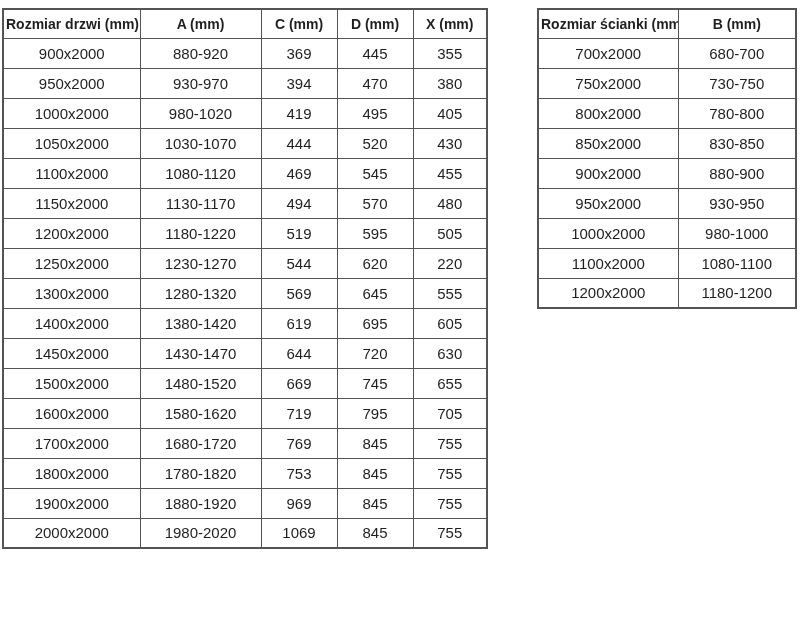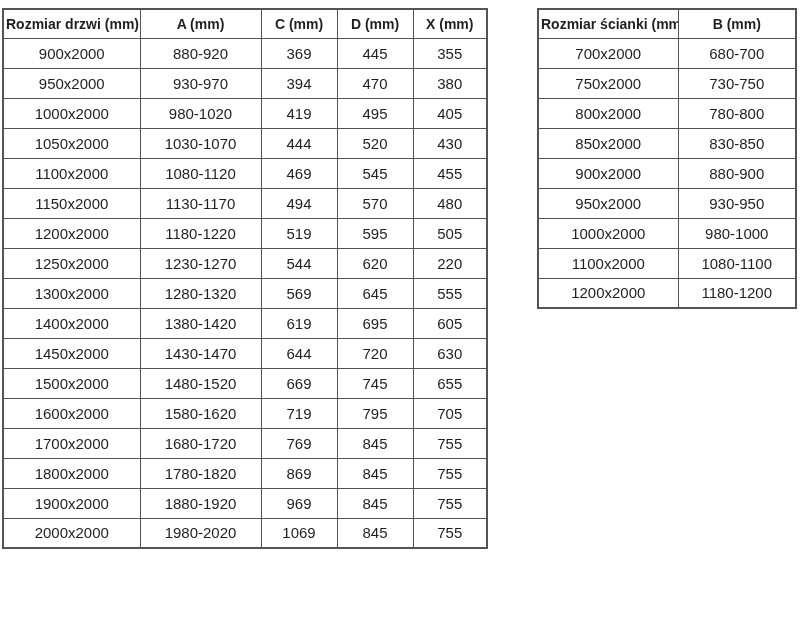--- a/index.html
+++ b/index.html
@@ -175,21 +175,21 @@
         <tr>
           <td>1700x2000</td>
           <td>1680-1720</td>
           <td>769</td>
           <td>845</td>
           <td>755</td>
         </tr>
         <tr>
           <td>1800x2000</td>
           <td>1780-1820</td>
-          <td>869</td>
+          <td>753</td>
           <td>845</td>
           <td>755</td>
         </tr>
         <tr>
           <td>1900x2000</td>
           <td>1880-1920</td>
           <td>969</td>
           <td>845</td>
           <td>755</td>
         </tr>

